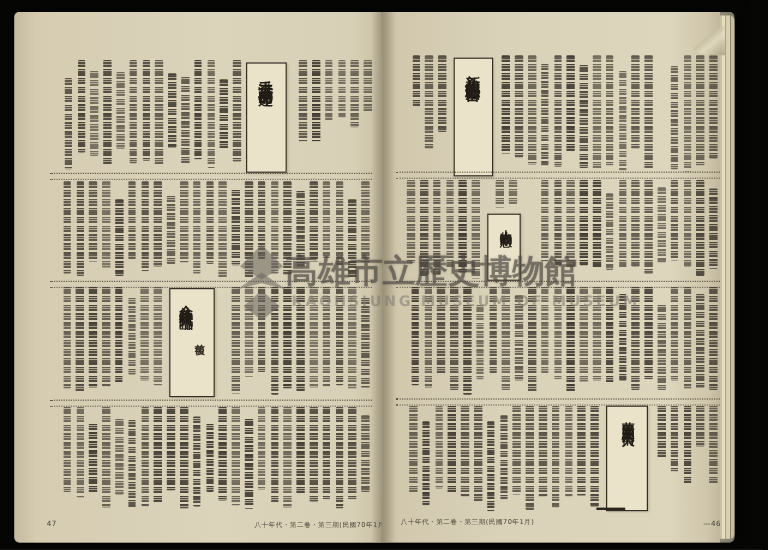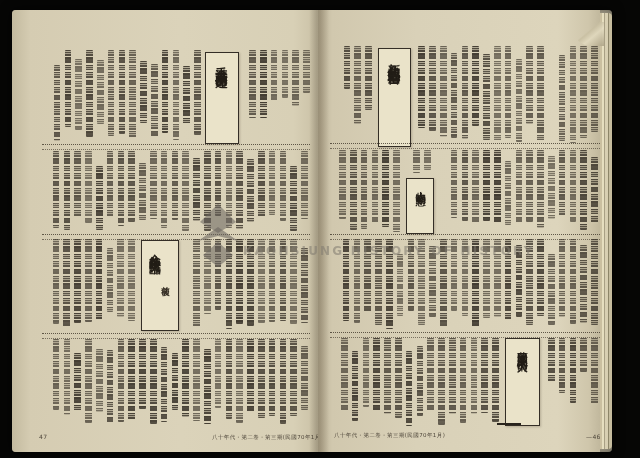--- a/index.html
+++ b/index.html
@@ -267,15 +267,16 @@
   </div>
 
   <div class="wm">
     <svg class="wm-logo" width="44" height="64" viewBox="0 0 44 64">
       <g fill="rgba(104,99,93,.55)">
         <polygon points="22,1 40,19 22,30 4,19"></polygon>
         <polygon points="2,38 22,24 42,38 22,33"></polygon>
         <polygon points="22,39 37,52 22,64 7,52"></polygon>
       </g>
     </svg>
-    <div class="wm-en">KAOHSIUNG HISTORY OF HISTORY</div>
+    <div class="wm-zh">高雄市立歷史博物館</div>
+    <div class="wm-en">KAOHSIUNG MUSEUM OF MUSEUM</div>
   </div>
 </div>
 
 </body></html>

